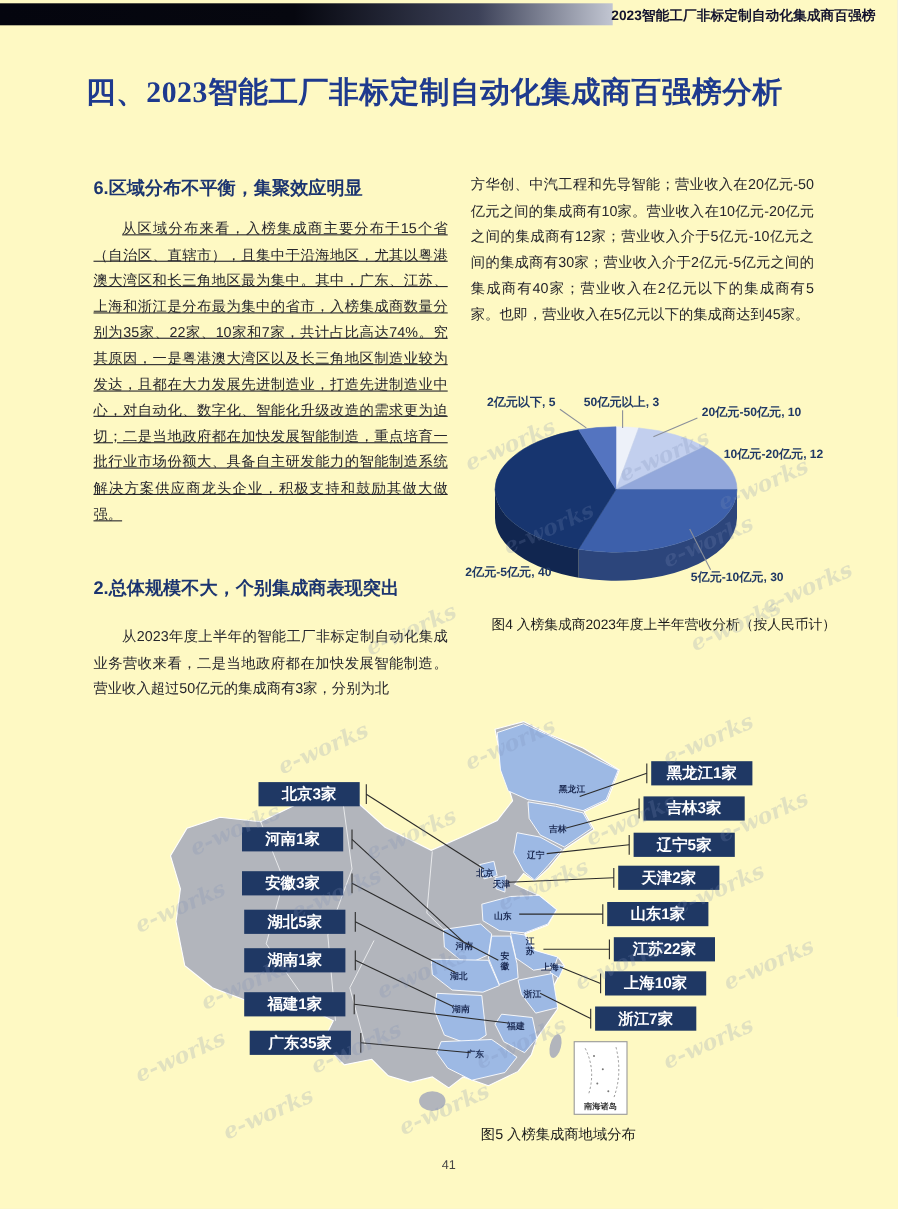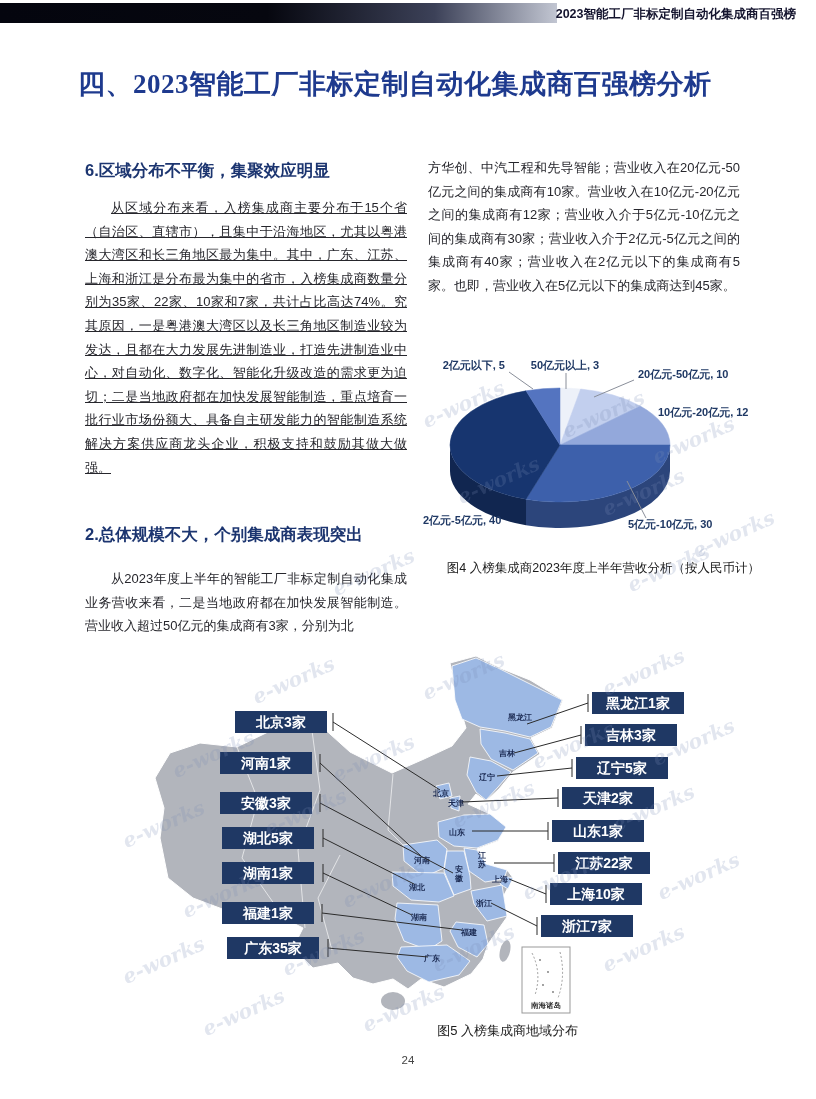--- a/index.html
+++ b/index.html
@@ -1,16 +1,16 @@
 <!DOCTYPE html>
 <html><head>
 <meta charset="utf-8">
 <style>
   html,body{margin:0;padding:0;background:#e9e9e9;}
-  .page{position:relative;width:816px;height:1099px;background:#ffffff;margin:0 auto;
+  .page{position:relative;width:816px;height:1099px;background:#fef9c3;margin:0 auto;
         font-family:"Liberation Sans","DejaVu Sans",sans-serif;overflow:hidden;}
   .header-bar{position:absolute;left:0;top:3px;width:557px;height:20px;
         background:linear-gradient(90deg,#04050e 0%,#06070f 48%,#3c4158 78%,#c2c6d2 100%);}
   .header-title{position:absolute;top:6px;right:20px;font-size:12.5px;font-weight:bold;color:#14142e;}
   .page-title{position:absolute;left:78px;top:66px;width:690px;font-size:27px;font-weight:bold;
         color:#1e3a8e;letter-spacing:0.5px;font-family:Liberation Serif, serif;}
   .sec-heading{position:absolute;font-size:16.5px;font-weight:bold;color:#1c3570;}
   .body-par{position:absolute;width:322px;font-size:13px;line-height:23.6px;color:#26262c;
         text-align:justify;}
   .indent{text-indent:2em;}
@@ -166,21 +166,21 @@
       <line x1="546" y1="894" x2="509" y2="879" stroke="#2b2b2b" stroke-width="1"></line>
       <rect x="550" y="883" width="92" height="22" fill="#1f3864"></rect>
       <text x="596" y="898.5" text-anchor="middle" font-size="14" font-weight="bold" fill="#ffffff">上海10家</text>
       <line x1="537" y1="917" x2="537" y2="935" stroke="#2b2b2b" stroke-width="1"></line>
       <line x1="537" y1="926" x2="491" y2="903" stroke="#2b2b2b" stroke-width="1"></line>
       <rect x="541" y="915" width="92" height="22" fill="#1f3864"></rect>
       <text x="587" y="930.5" text-anchor="middle" font-size="14" font-weight="bold" fill="#ffffff">浙江7家</text>
     </svg>
   <div class="fig-caption" style="left:248px;top:1022px;width:330px;font-size:13px;">图5 入榜集成商地域分布</div>
 
-  <div class="page-number">24</div>
+  <div class="page-number">41</div>
 
   <div id="watermarks">
       <div class="watermark" style="left: 420px; top: 392px;">e-works</div>
       <div class="watermark" style="left: 560px; top: 402px;">e-works</div>
       <div class="watermark" style="left: 650px; top: 428px;">e-works</div>
       <div class="watermark" style="left: 455px; top: 468px;">e-works</div>
       <div class="watermark" style="left: 600px; top: 480px;">e-works</div>
       <div class="watermark" style="left: 690px; top: 522px;">e-works</div>
       <div class="watermark" style="left: 330px; top: 560px;">e-works</div>
       <div class="watermark" style="left: 625px; top: 556px;">e-works</div>

